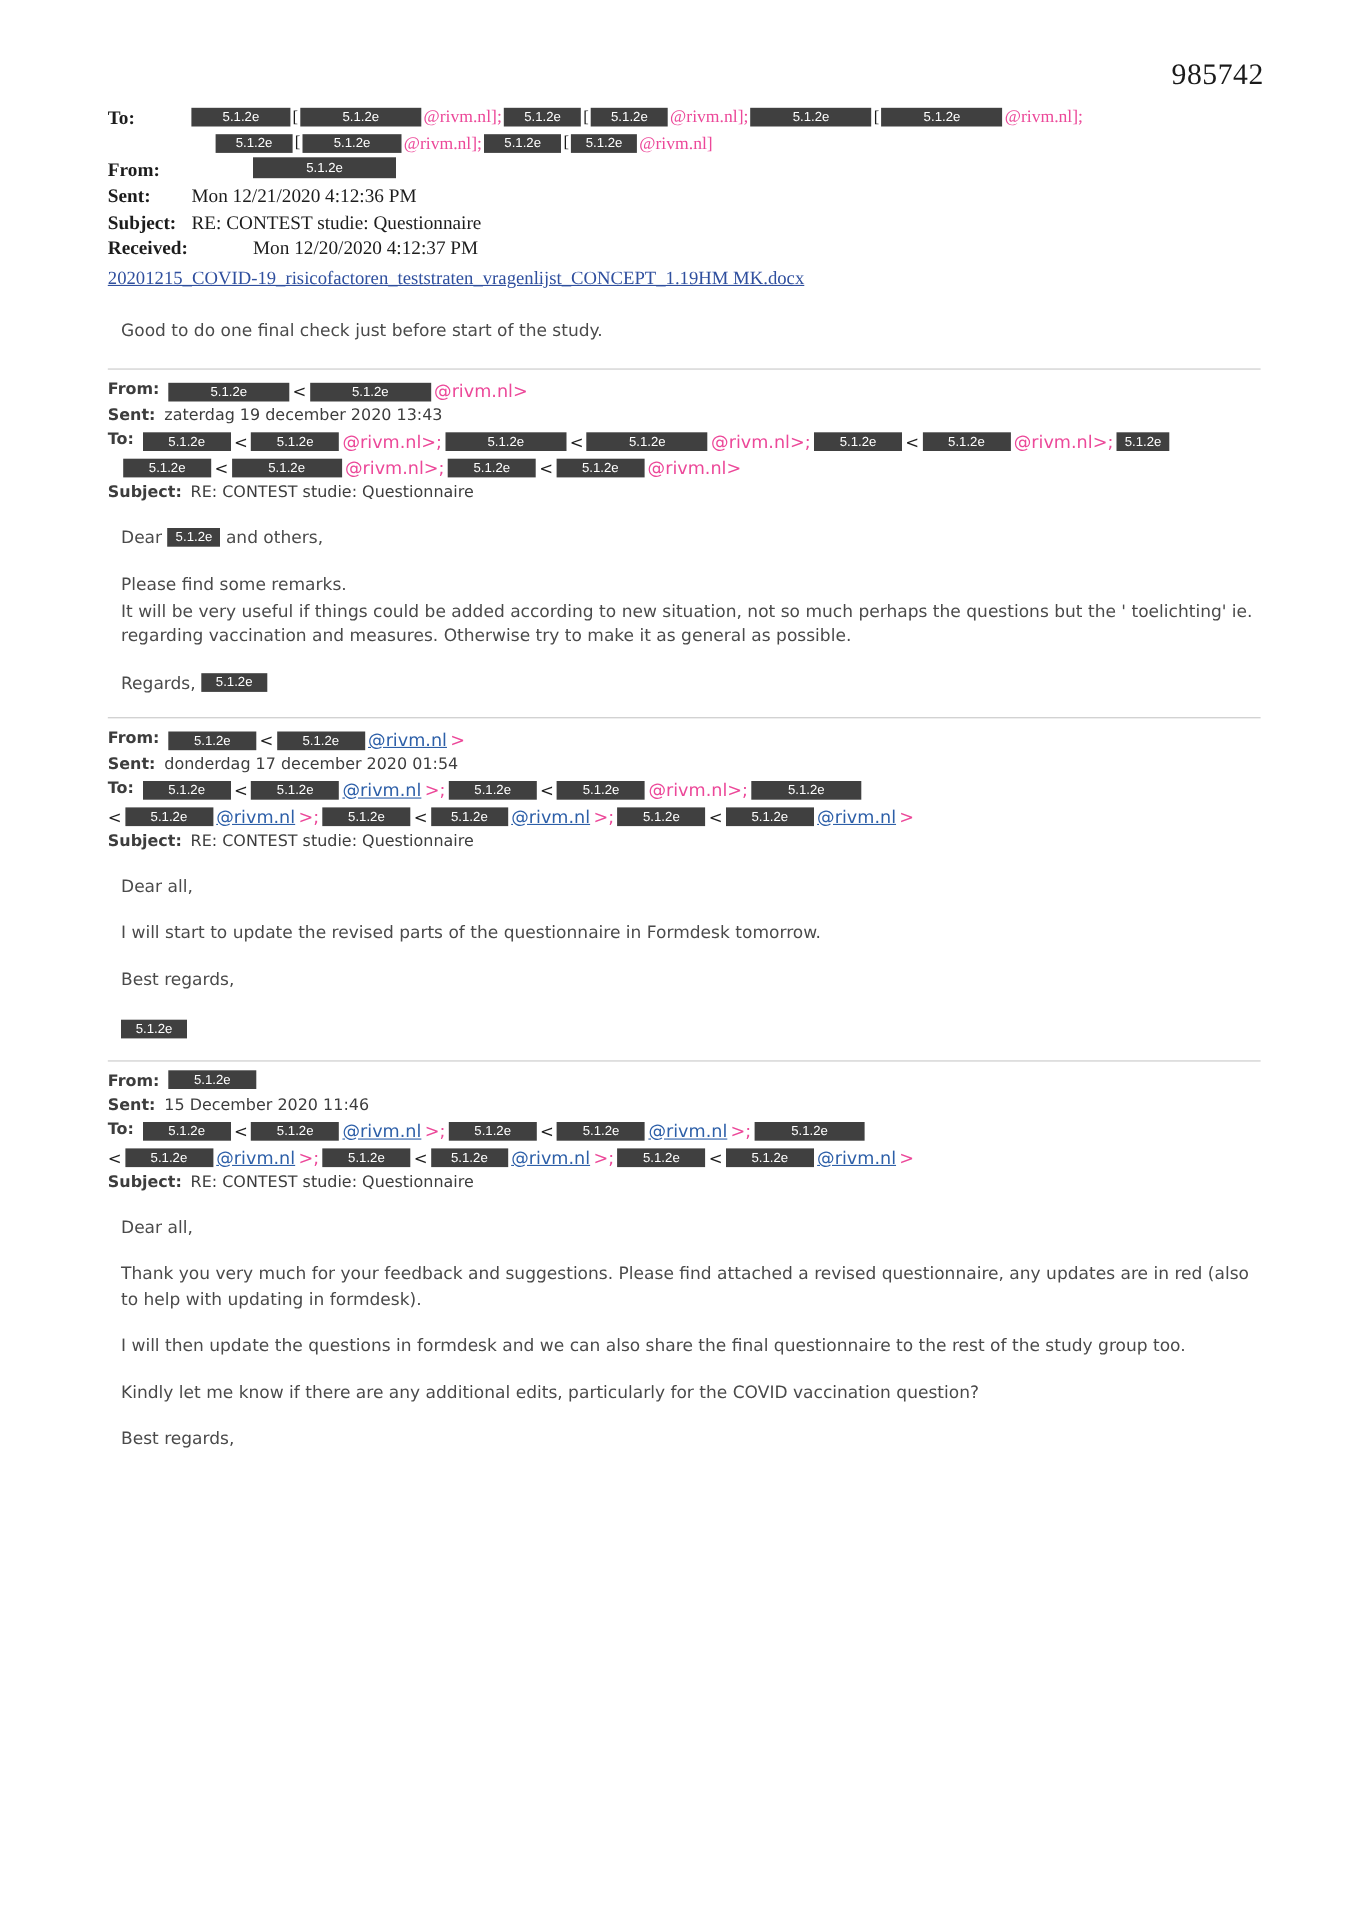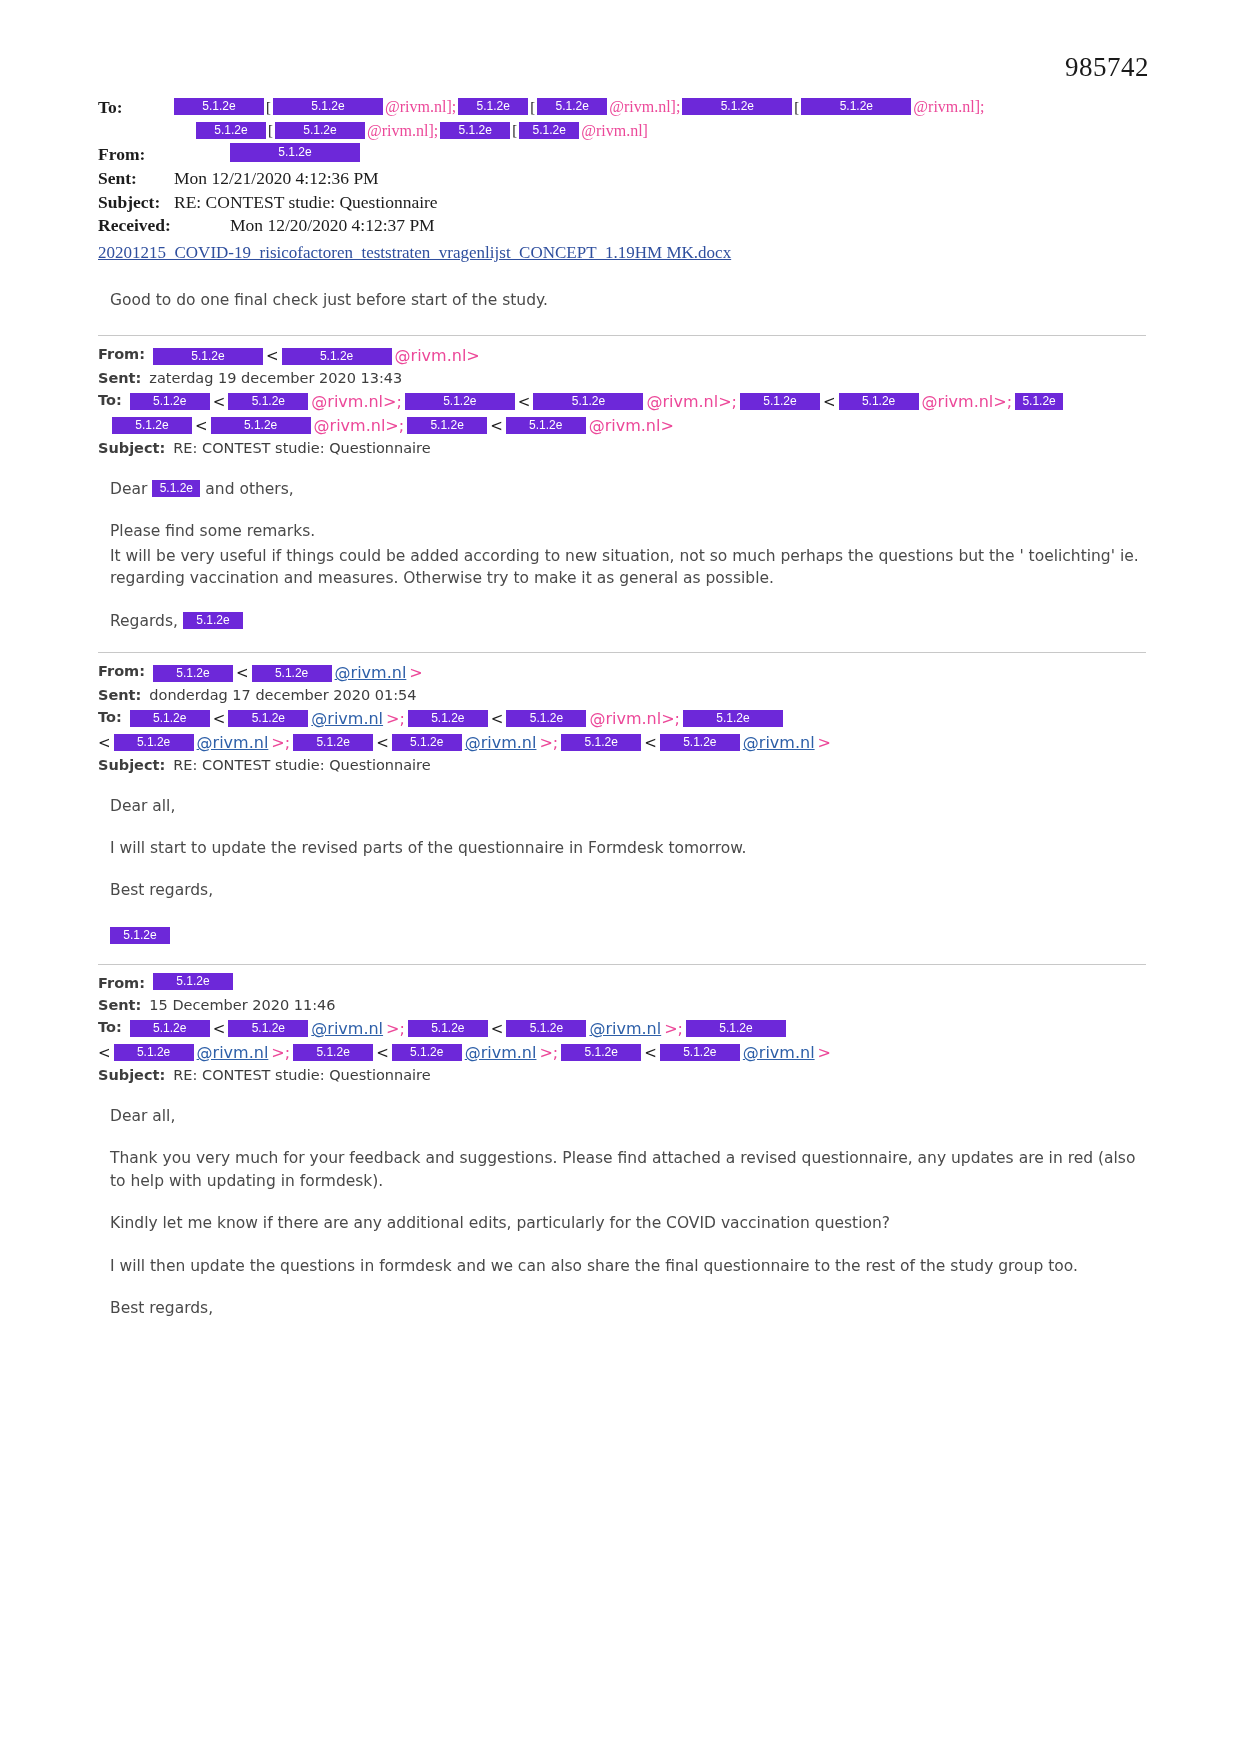--- a/index.html
+++ b/index.html
@@ -63,21 +63,21 @@
     flex-wrap: wrap;
     align-items: center;
     gap: 2px;
   }
   .hdr-val.indent { padding-left: 56px; }
   .hdr-val.indent2 { padding-left: 22px; }
 
   
   .rd {
     display: inline-block;
-    background: #6d28d9;
+    background: #404040;
     color: #ffffff;
     font-family: "Liberation Sans", sans-serif;
     font-size: 12px;
     text-align: center;
     line-height: 16px;
     height: 17px;
     vertical-align: middle;
   }
   .rd.w60 { width: 60px; }
   .rd.w70 { width: 70px; }
@@ -427,20 +427,20 @@
 
         <div class="q-row">
           <span class="q-lab">Subject:</span>
           <span class="q-plain">RE: CONTEST studie: Questionnaire</span>
         </div>
       </div>
 
       <div class="quote-body">
         <p>Dear all,</p>
         <p>Thank you very much for your feedback and suggestions. Please find attached a revised questionnaire, any updates are in red (also to help with updating in formdesk).</p>
+        <p>I will then update the questions in formdesk and we can also share the final questionnaire to the rest of the study group too.</p>
         <p>Kindly let me know if there are any additional edits, particularly for the COVID vaccination question?</p>
-        <p>I will then update the questions in formdesk and we can also share the final questionnaire to the rest of the study group too.</p>
         <p>Best regards,</p>
       </div>
     </div>
 
   </div>
 </div>
 
 </body></html>

